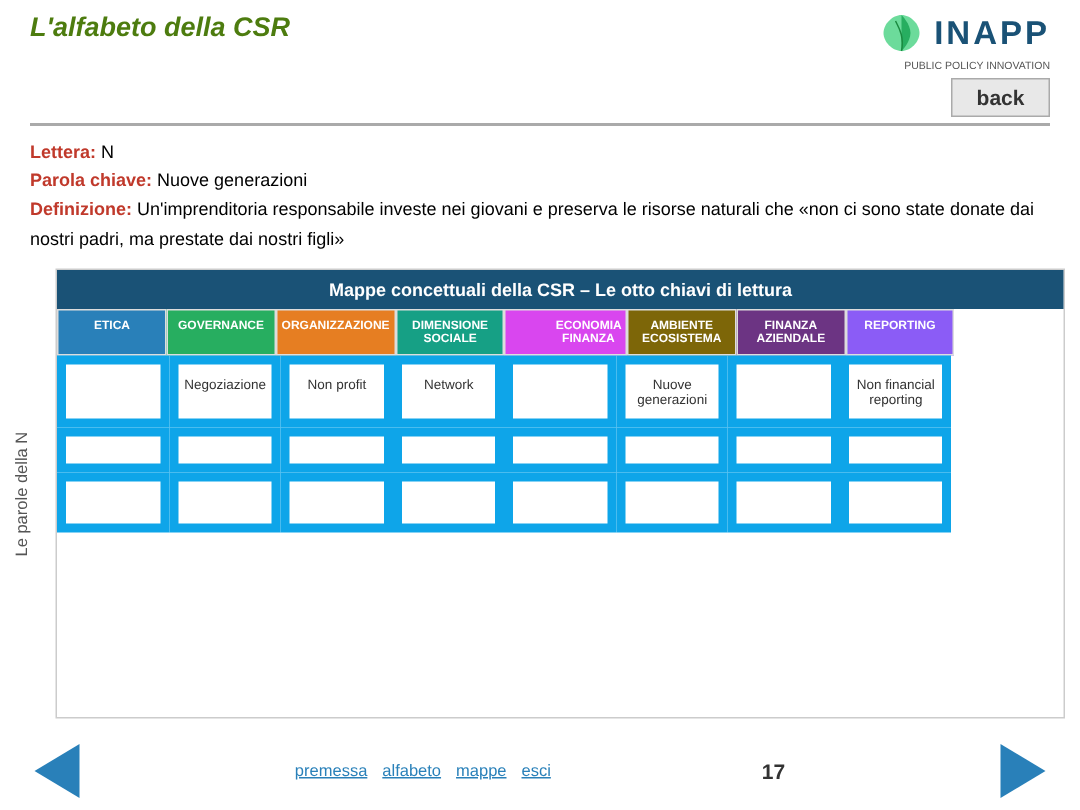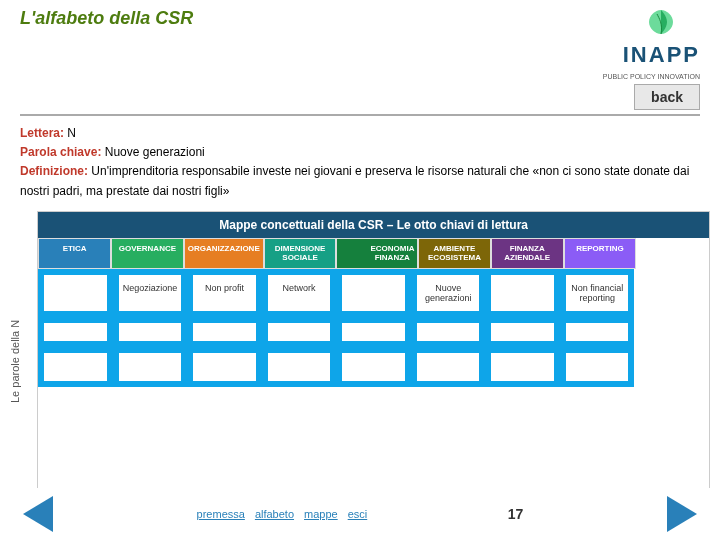--- a/index.html
+++ b/index.html
@@ -14,21 +14,20 @@
     .title {
       font-size: 18px;
       font-style: italic;
       font-weight: bold;
       color: #4d7c0f;
     }
     .logo-box {
       display: flex;
       align-items: center;
       gap: 6px;
-      flex-direction: column;
     }
     .logo-leaf {
       width: 32px;
       height: 28px;
     }
     .logo-text-inapp {
       font-size: 22px;
       font-weight: bold;
       color: #1a5276;
       letter-spacing: 2px;
@@ -110,21 +109,21 @@
       font-weight: bold;
       text-align: center;
       padding: 5px 3px;
       border: 1px solid #ddd;
       line-height: 1.2;
     }
     .col-header.blue { background: #2980b9; color: #fff; }
     .col-header.green { background: #27ae60; color: #fff; }
     .col-header.orange { background: #e67e22; color: #fff; }
     .col-header.teal { background: #16a085; color: #fff; }
-    .col-header.darkblue { background: #15803d; color: #fff; padding-left: 33px; }
+    .col-header.darkblue { background: #d946ef; color: #fff; padding-left: 33px; }
     .col-header.olive { background: #7d6608; color: #fff; }
     .col-header.purple { background: #6c3483; color: #fff; }
     .col-header.gray { background: #8b5cf6; color: #fff; }
 
     .col-cell {
       font-size: 9px;
       text-align: center;
       padding: 8px 3px;
       border: 6px solid #0ea5e9;
       color: #333;

